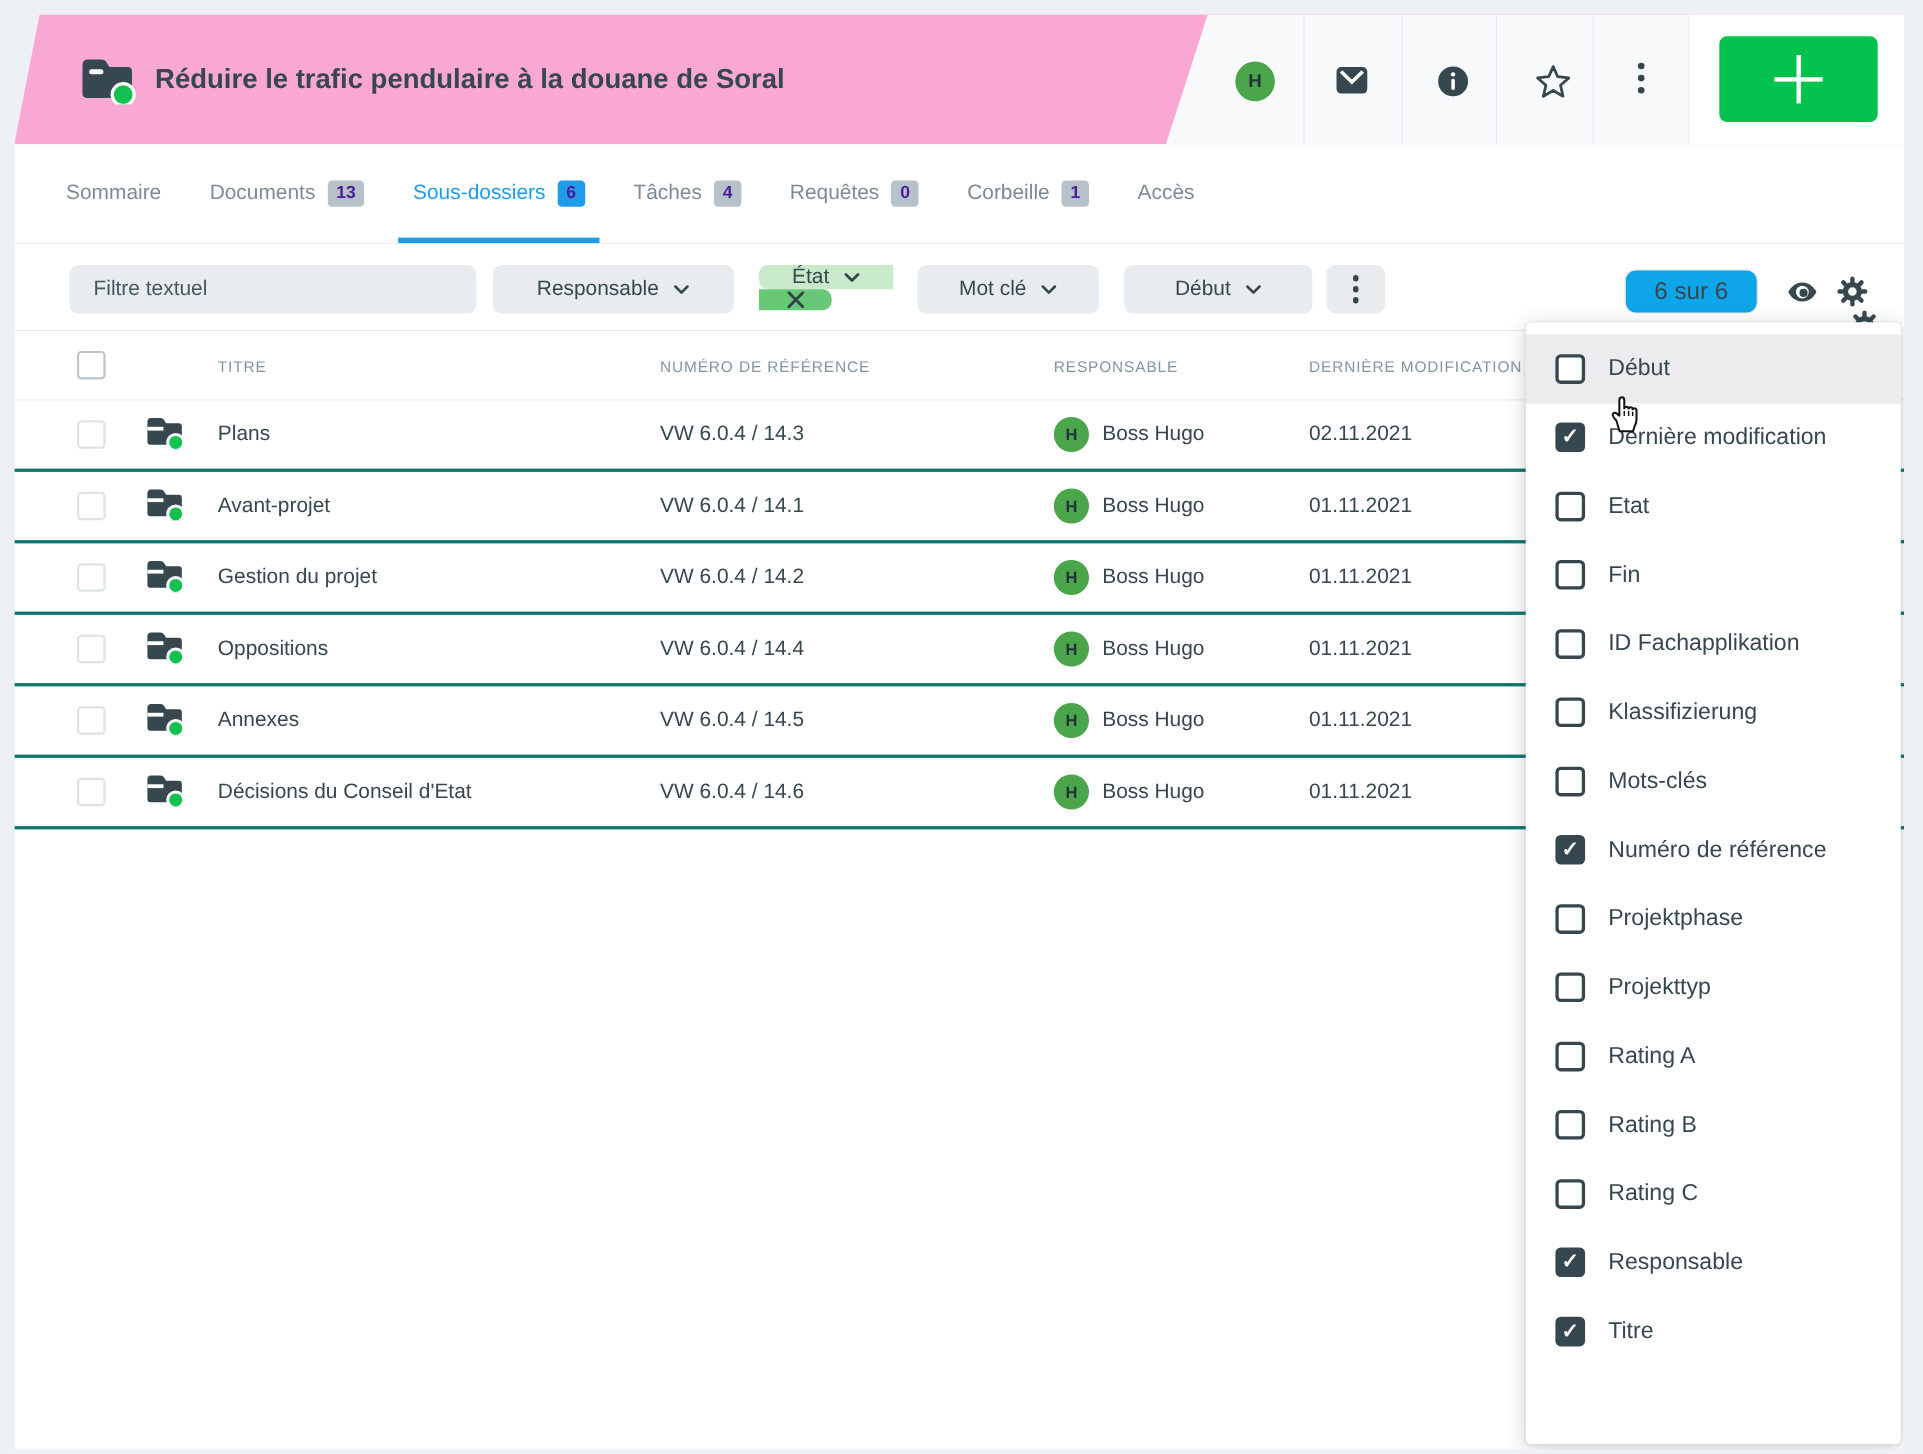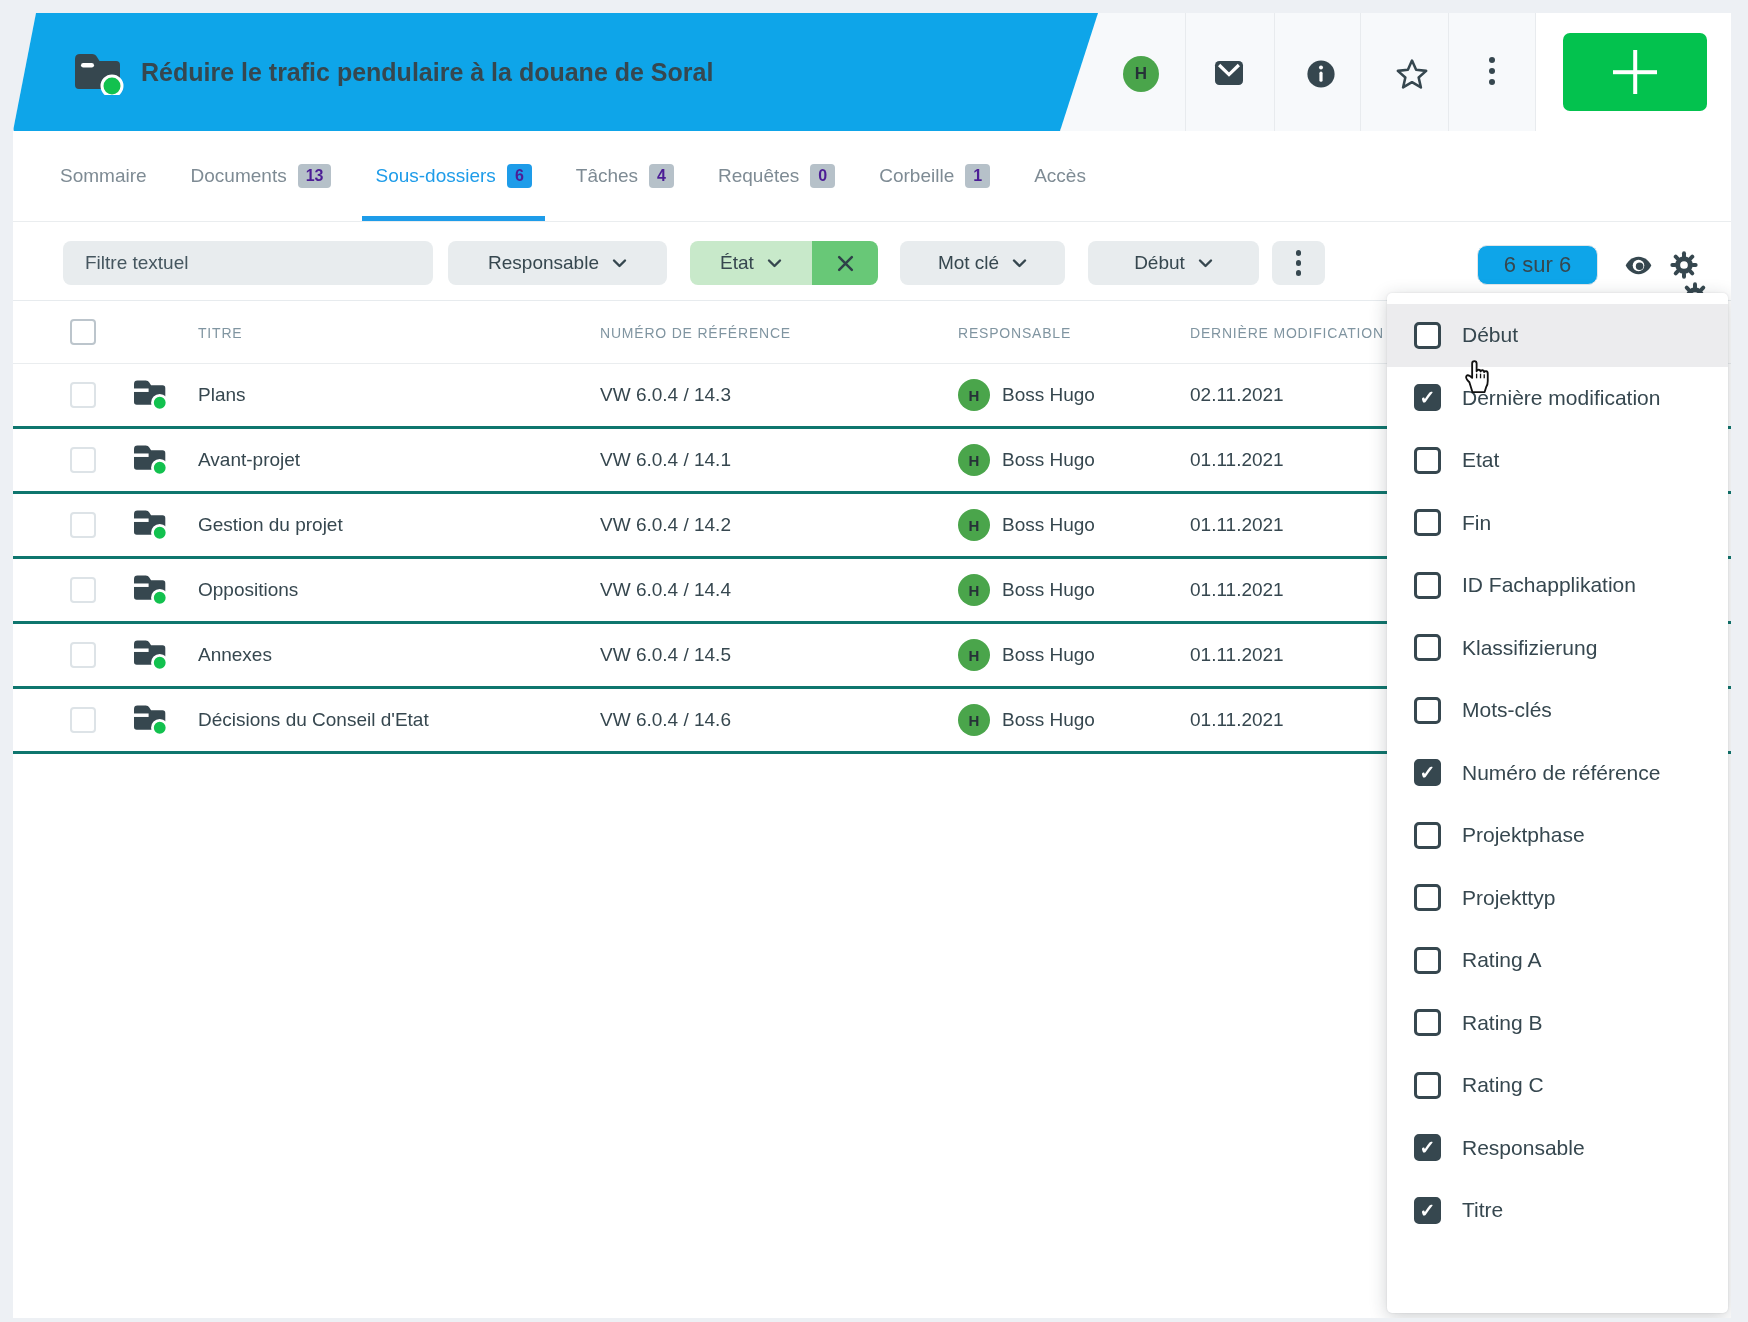--- a/index.html
+++ b/index.html
@@ -1,21 +1,21 @@
 <!DOCTYPE html>
 <html><head>
 <meta charset="utf-8">
 <style>
   html,body{margin:0;padding:0;width:1748px;height:1322px;background:#edf0f4;
     font-family:"Liberation Sans",sans-serif;overflow:hidden;}
   *{box-sizing:border-box;}
   .card{position:absolute;left:13px;top:13px;width:1718px;height:1305px;background:#fff;
     clip-path:polygon(23px 0,1718px 0,1718px 1305px,0 1305px,0 118px);}
   
-  .hdr{position:absolute;left:0;top:0;width:1718px;height:118px;background:#0ea5e9;}
+  .hdr{position:absolute;left:0;top:0;width:1718px;height:118px;background:#f9a8d4;}
   .hdr-corner-line{position:absolute;left:0;top:0;height:118px;width:0;border-left:1px solid #e4e8eb;
     transform:skewX(11deg);transform-origin:bottom left;}
   .hdr-folder{position:absolute;left:58px;top:36px;}
   .hdr-title{position:absolute;left:128px;top:0;height:118px;display:flex;align-items:center;
     font-size:25px;font-weight:700;color:#36474f;white-space:nowrap;}
   .actions{position:absolute;left:1047px;top:0;width:671px;height:118px;background:#f7f9fb;
     clip-path:polygon(38px 0,100% 0,100% 100%,0 100%);}
   .actions .white-zone{position:absolute;left:475px;top:0;width:196px;height:118px;background:#fff;}
   .actions .slant-line{position:absolute;left:0;top:0;height:118px;width:0;border-left:1.5px solid #e3e7ea;
     transform:skewX(17.8deg);transform-origin:bottom left;}
@@ -42,21 +42,21 @@
   .tab-gear{position:absolute;left:1668px;top:151px;}
   
   .filterbar{position:absolute;left:0;top:209px;width:1718px;height:78px;}
   .pills{position:absolute;left:50px;top:19px;height:44px;display:flex;}
   .pill{height:44px;background:#e8ecee;border-radius:8px;display:flex;align-items:center;
     justify-content:center;gap:13px;font-size:19px;color:#36474f;font-weight:500;}
   .pill.input-pill{justify-content:flex-start;padding:0 20px;width:370px;}
   .pill input{border:none;background:transparent;outline:none;font-size:19px;color:#36474f;
     font-family:"Liberation Sans",sans-serif;width:100%;}
   .pill input::placeholder{color:#45565f;opacity:1;}
-  .etat-group{display:flex;height:44px;}
+  .etat-group{display:flex;height:44px;flex-direction:column;}
   .etat-main{width:122px;background:#c8e9ca;border-radius:8px 0 0 8px;display:flex;align-items:center;
     justify-content:center;gap:13px;font-size:19px;color:#36474f;font-weight:500;}
   .etat-x{width:66px;background:#68c877;border-radius:0 8px 8px 0;display:flex;align-items:center;justify-content:center;}
   .kebab-pill{width:53px;}
   .result-badge{position:absolute;left:1464px;top:23px;width:121px;height:40px;border:1.5px solid #e2e6e9;
     border-radius:10px;display:flex;align-items:center;justify-content:center;font-size:22px;color:#36474f;background:#0ea5e9;text-align:center;}
   .eye-btn{position:absolute;left:1611px;top:29px;}
   .filter-gear{position:absolute;left:1657px;top:29px;}
   
   .table-top-line{position:absolute;left:0;top:287px;width:1718px;height:1px;background:#e7ebee;}

